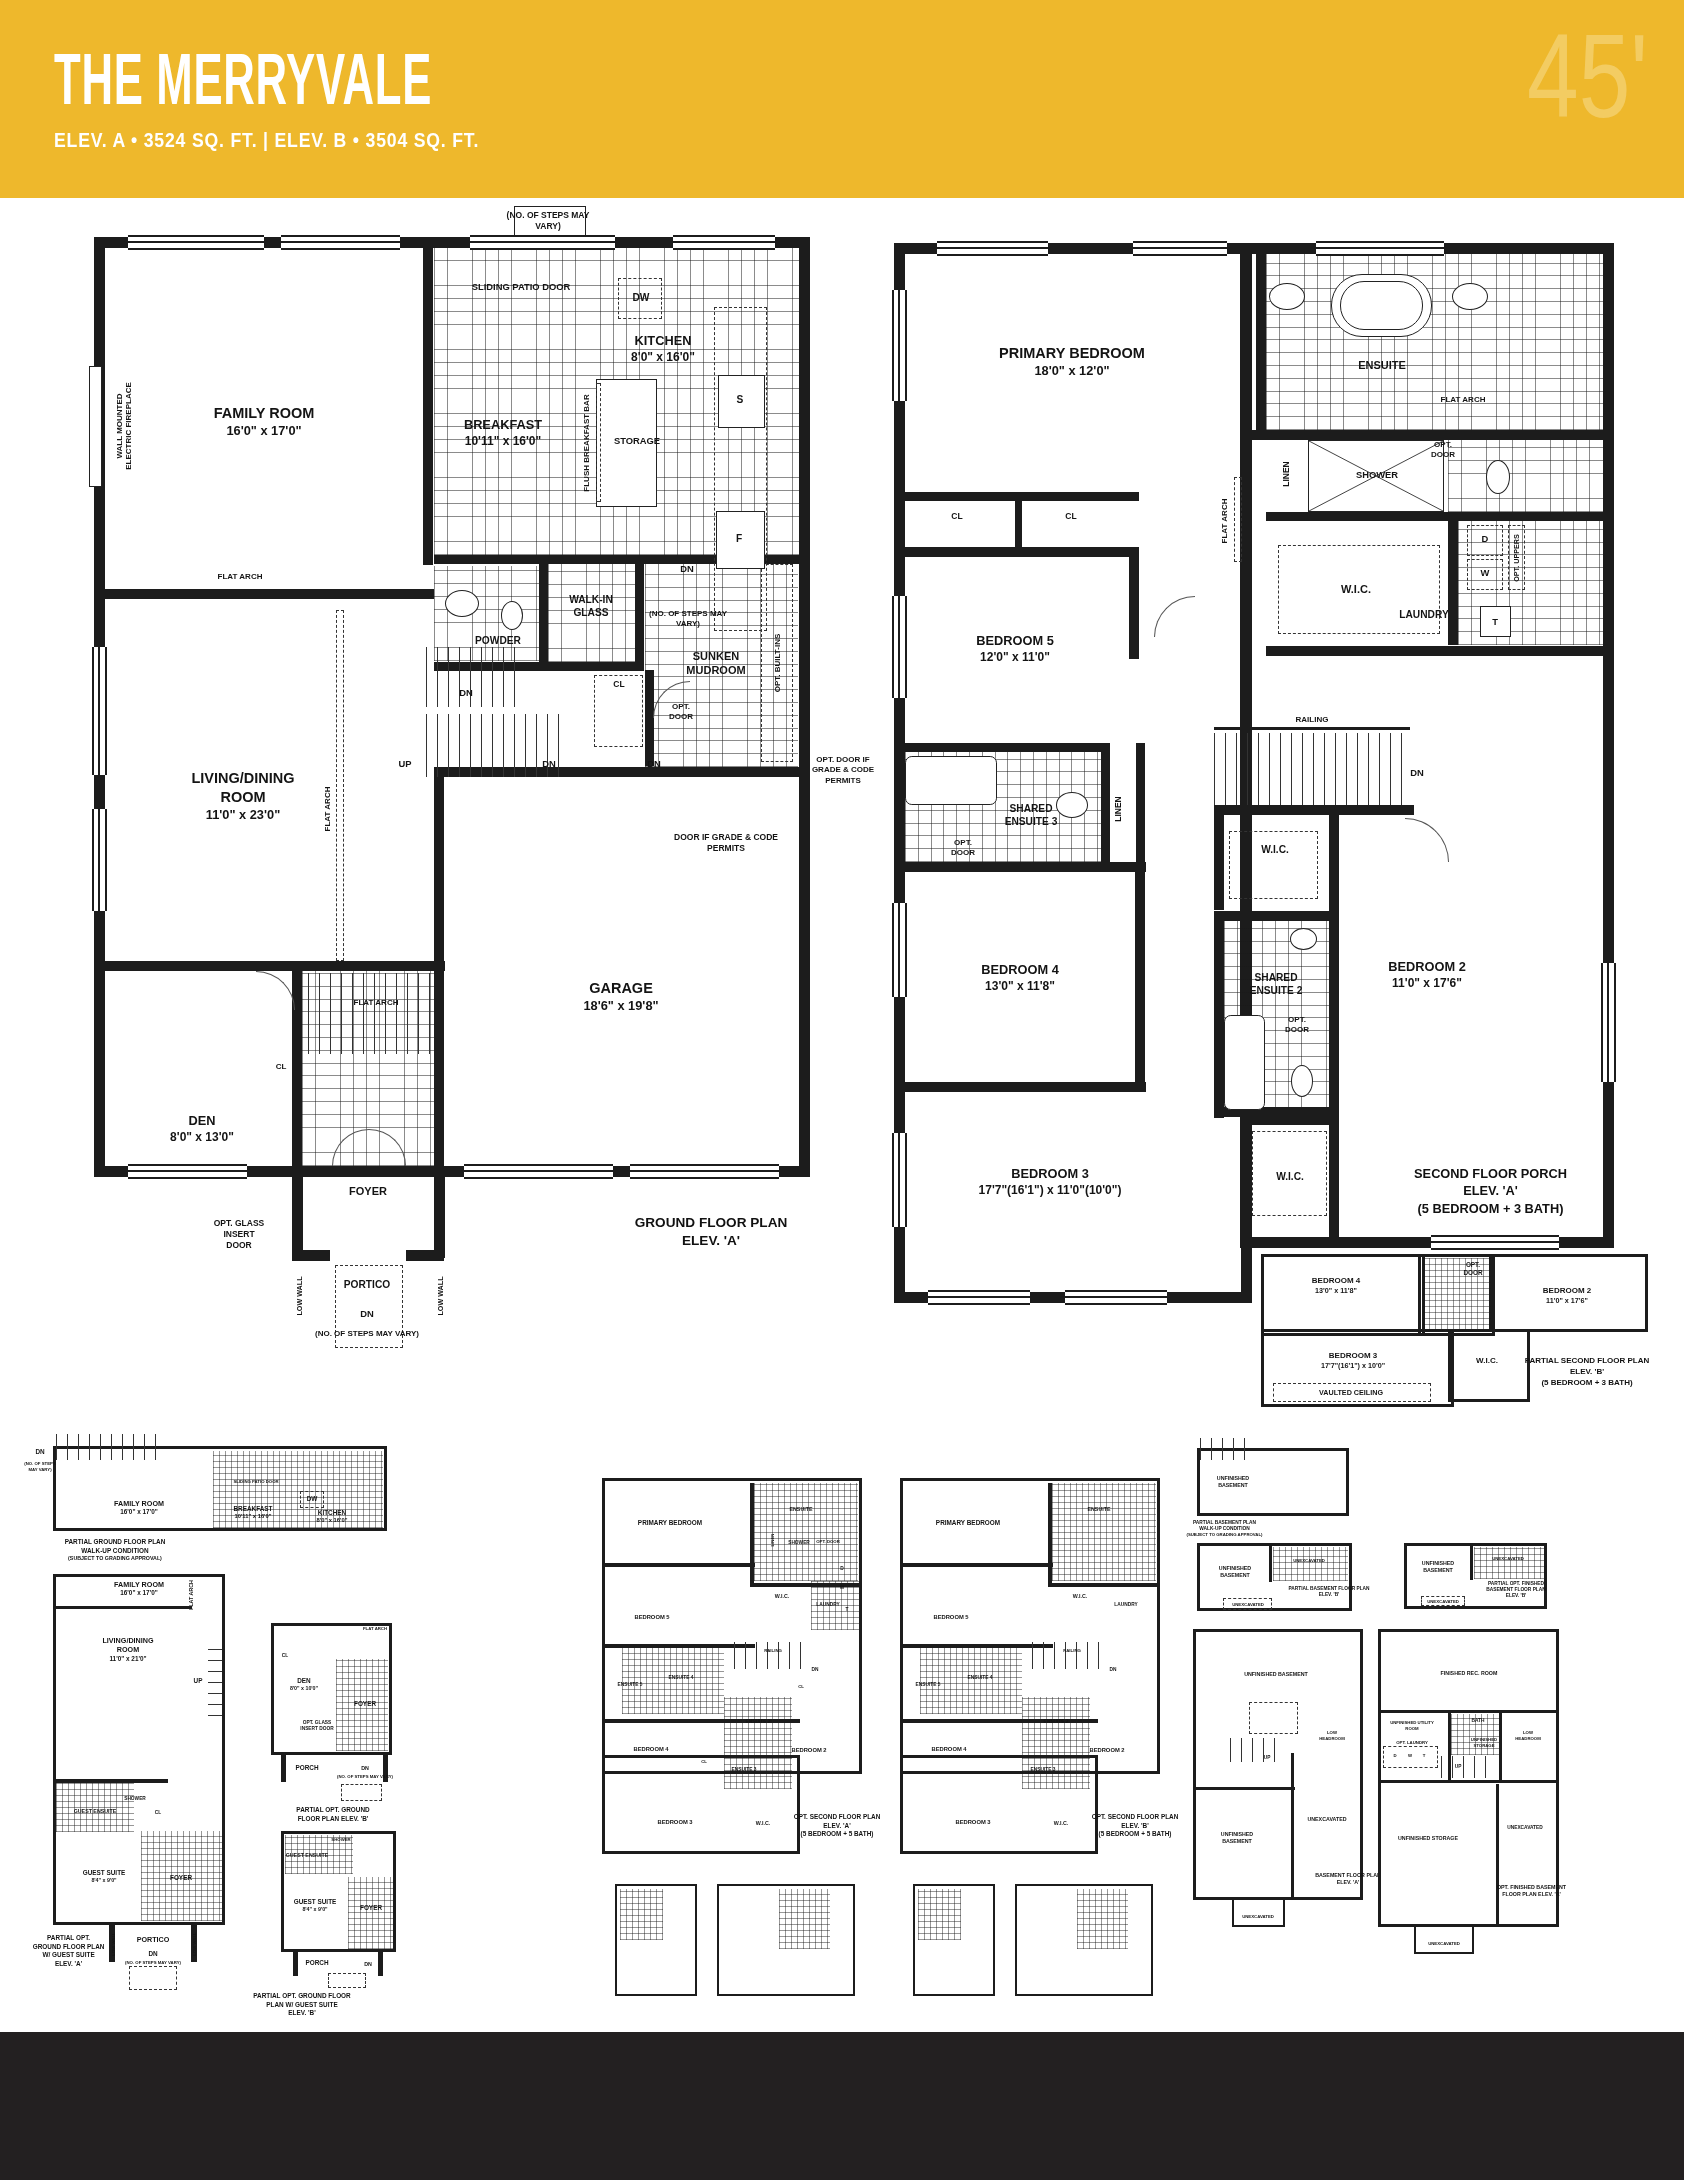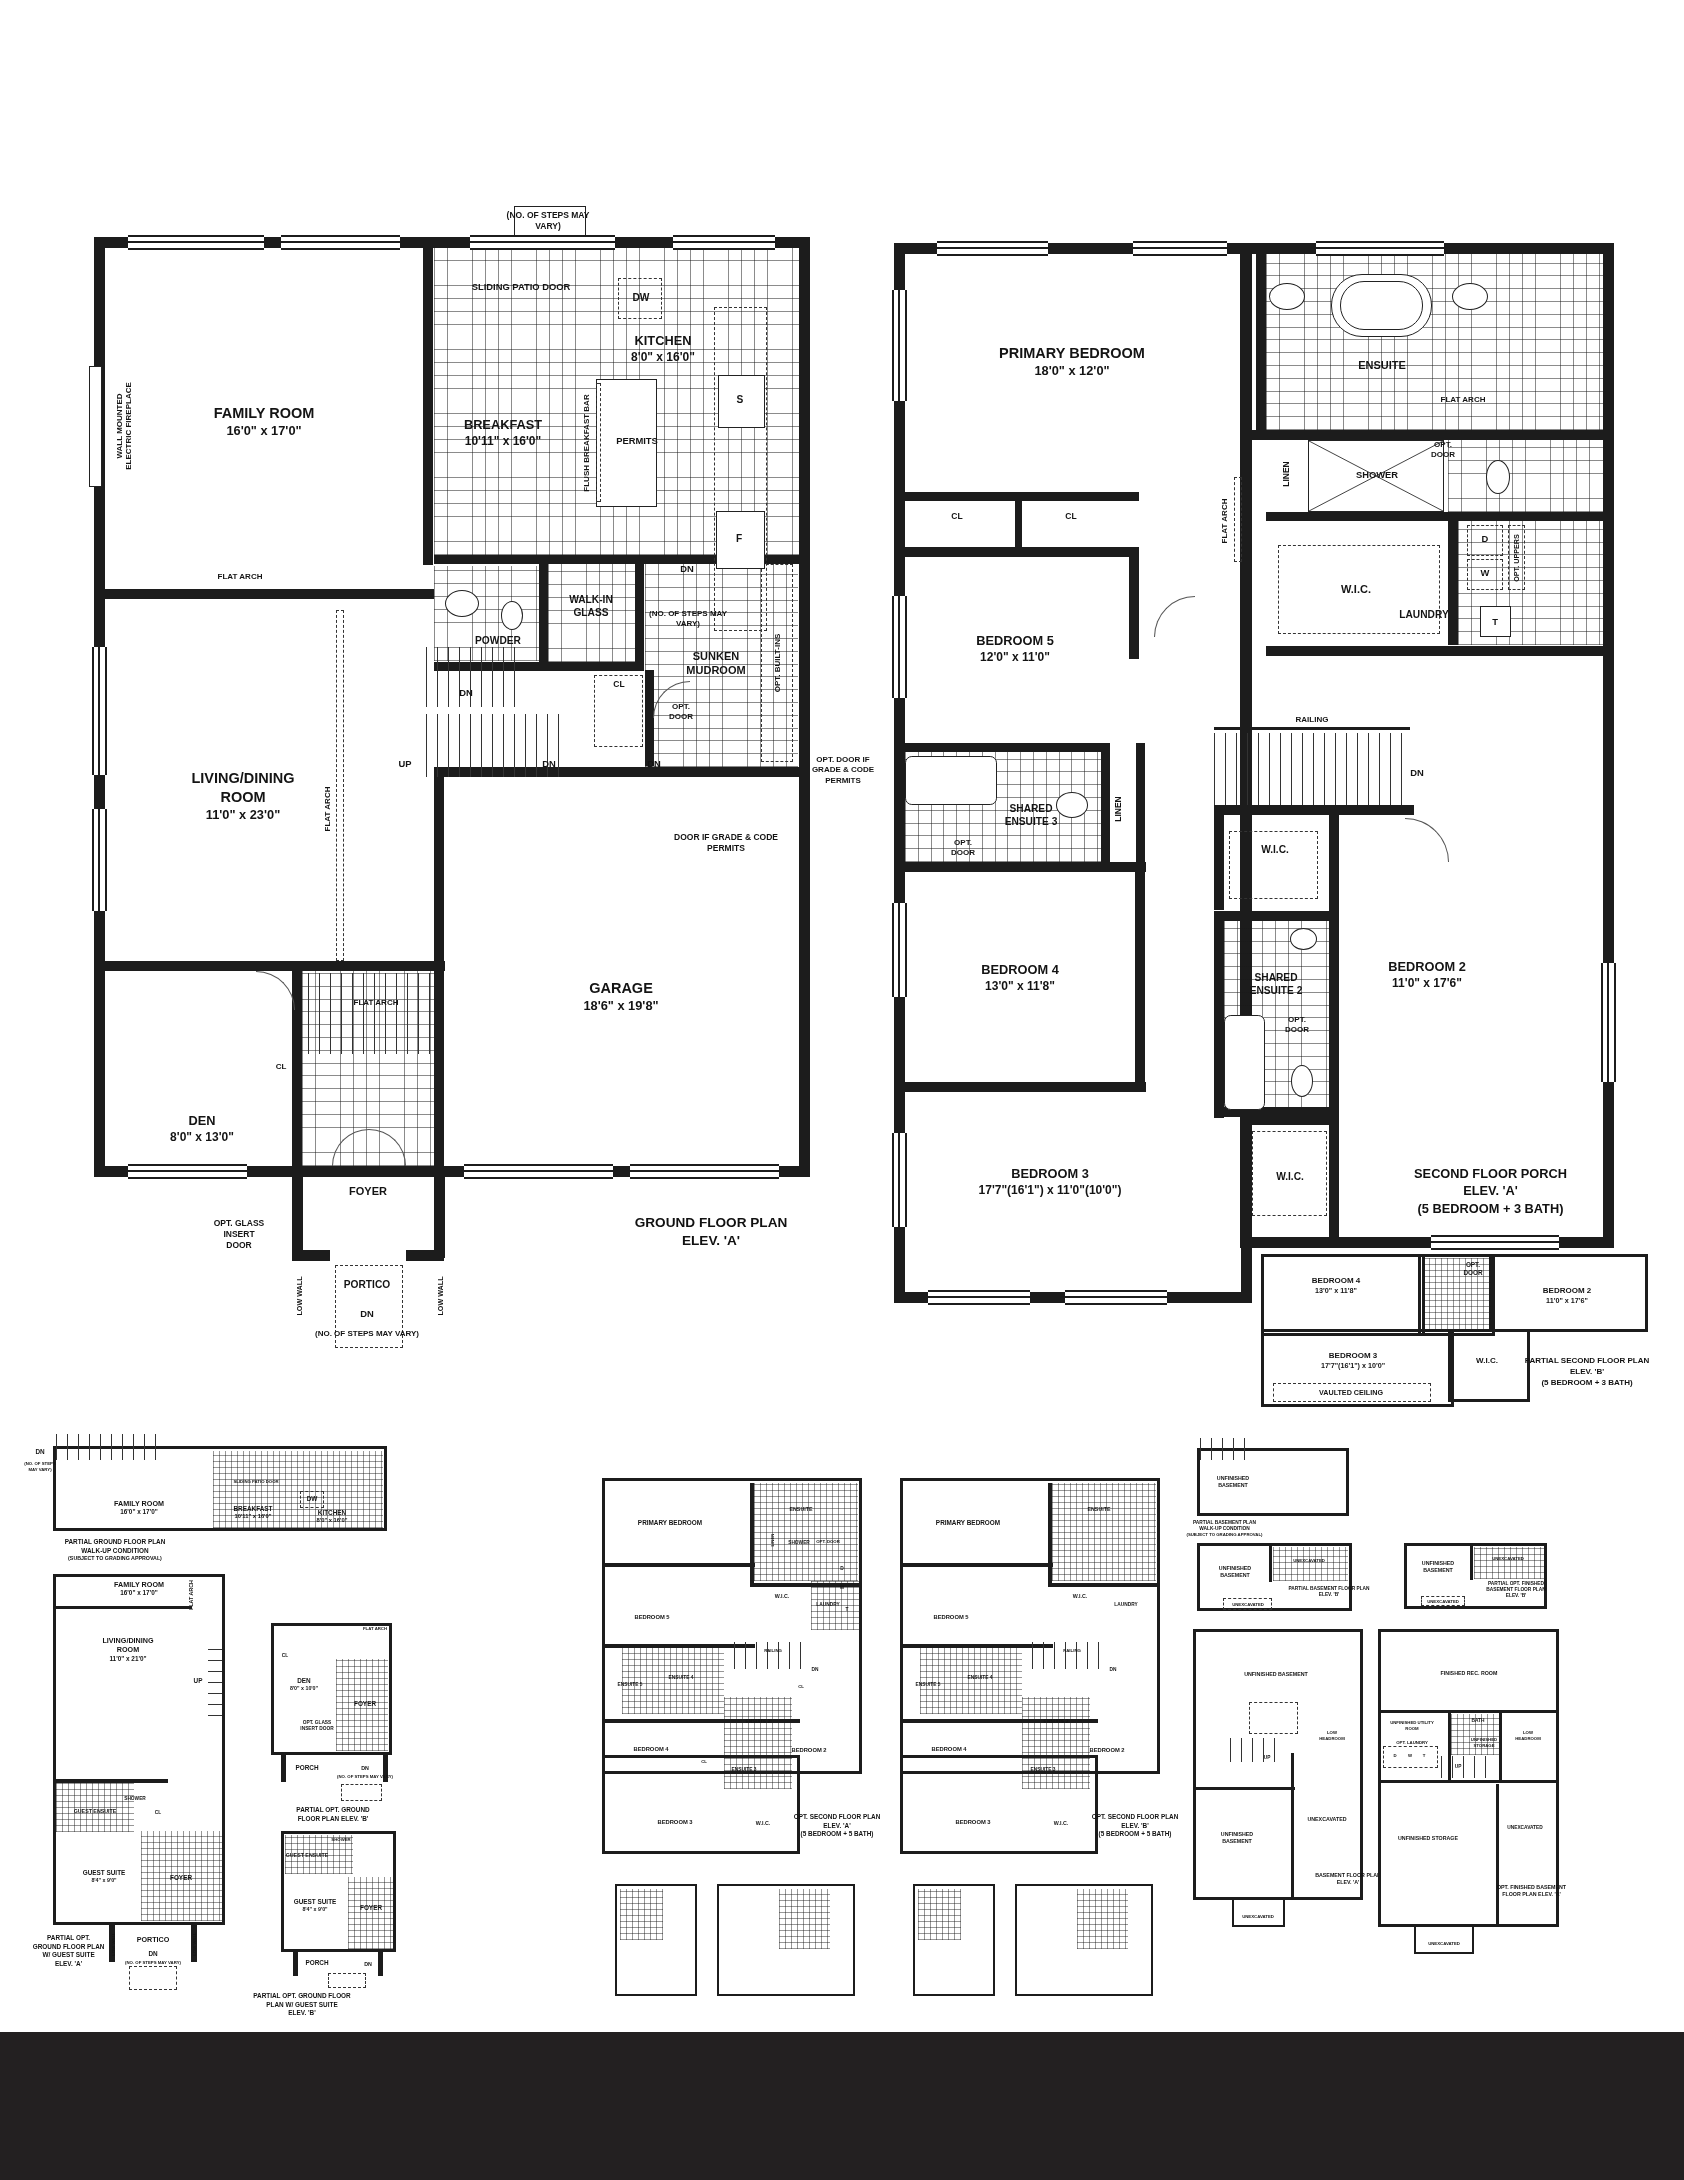--- a/index.html
+++ b/index.html
@@ -32,20 +32,25 @@
 .wrap{white-space:normal}
 .cap{position:absolute;text-align:center;font-weight:700;color:#111;line-height:1.35}
 .cap b{display:block;font-weight:700}.s17{font-size:14.5px}.s16{font-size:13.6px}.s15{font-size:12.8px}.s14{font-size:12px}.s13{font-size:11px}.s12{font-size:10.2px}.s11{font-size:9.4px}.s10{font-size:8.5px}.s9{font-size:8px}.s8{font-size:7.2px}.s7{font-size:6.4px}.s65{font-size:5.8px}.s6{font-size:5.3px}.s55{font-size:4.8px}.s5{font-size:4.3px}
 .ftr{position:absolute;left:0;top:2032px;width:1685px;height:149px}
 </style>
 </head>
 <body>
 
 <div id="page">
 
+<div class="hdr" style="background:#eeb82c">
+  <div class="hdr-title">THE MERRYVALE</div>
+  <div class="hdr-sub">ELEV. A • 3524 SQ. FT.  |  ELEV. B • 3504 SQ. FT.</div>
+  <div class="hdr-lot" style="color:#f3cc62">45'</div>
+</div>
 
 <div>
 <div class="box" style="left:94px;top:237px;width:716px;height:940px"></div>
 <div class="tile" style="left:434px;top:248px;width:365px;height:307px"></div>
 <div class="tile" style="left:645px;top:555px;width:153px;height:212px"></div>
 <div class="tile" style="left:434px;top:566px;width:106px;height:95px"></div>
 <div class="tile" style="left:548px;top:563px;width:87px;height:99px"></div>
 <div class="tile" style="left:302px;top:971px;width:132px;height:195px"></div>
 <div class="w" style="left:423px;top:248px;width:10.2px;height:317px"></div>
 <div class="w" style="left:94px;top:589px;width:340px;height:10.2px"></div>
@@ -100,21 +105,21 @@
       </div>
 <div class="L" style="left:663px;top:349px">
         <b class="s15">KITCHEN</b>
         <b class="s14">8'0" x 16'0"</b>
       </div>
 <div class="L s12" style="left:641px;top:298px">DW</div>
 <div class="L" style="left:503px;top:433px">
         <b class="s15">BREAKFAST</b>
         <b class="s14">10'11" x 16'0"</b>
       </div>
-<div class="L s11" style="left:637px;top:441px">PERMITS</div>
+<div class="L s11" style="left:637px;top:441px">STORAGE</div>
 <div class="V s9" style="left:586px;top:443px">FLUSH BREAKFAST BAR</div>
 <div class="L s12" style="left:740px;top:400px">S</div>
 <div class="L s12" style="left:739px;top:539px">F</div>
 <div class="V s9" style="left:124px;top:426px">
         <b>WALL MOUNTED</b>
         <b>ELECTRIC FIREPLACE</b>
       </div>
 <div class="L s12" style="left:498px;top:641px">POWDER</div>
 <div class="L s12" style="left:591px;top:606px">
         <b>WALK-IN</b>

